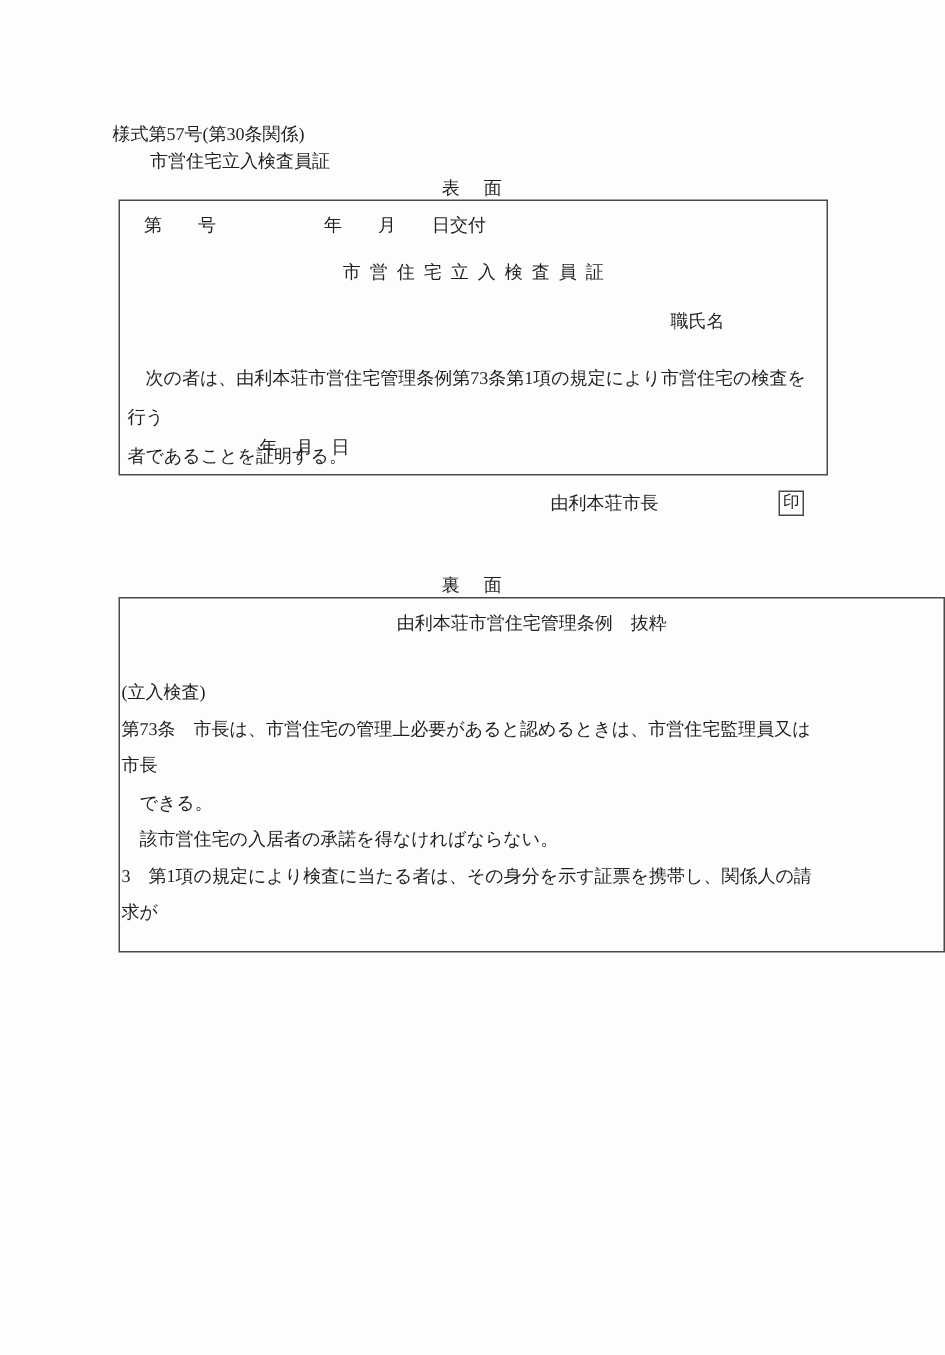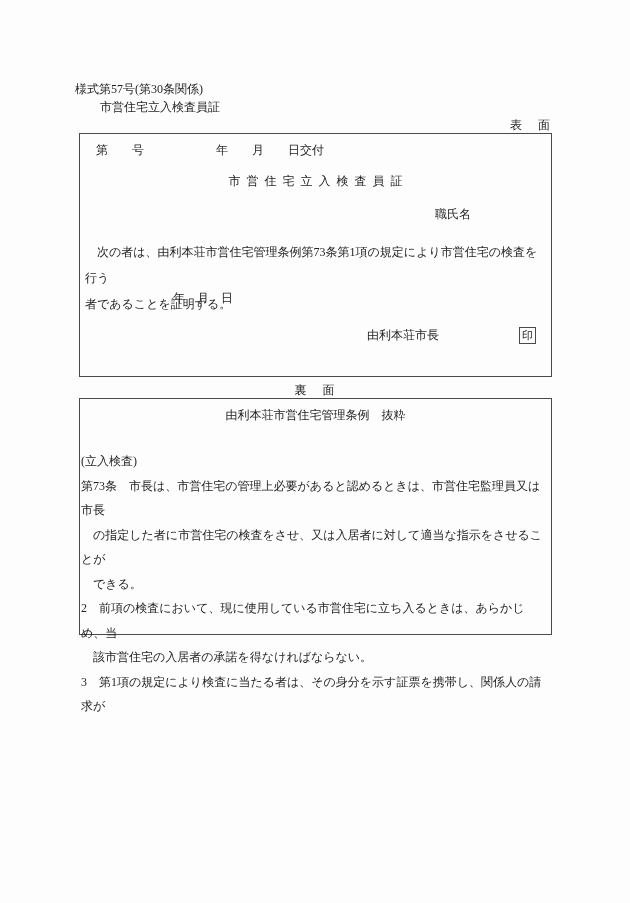--- a/index.html
+++ b/index.html
@@ -17,43 +17,43 @@
     border: 1px solid #4a4a4a;
     background: #fdfdfd;
   }
 
   
   .form-number  { left: 75px;  top: 81px;  }
   .form-title   { left: 100px; top: 99px;  }
 
   
   .side-label { left: 79px; width: 473px; text-align: center; letter-spacing: 2px; }
-  .front-label { top: 117px; text-align: right; }
+  .front-label { top: 117px; }
   .back-label  { top: 382px; font-family: Liberation Mono, monospace; }
 
   
-  .front-box { left: 79px; top: 133px; width: 473px; height: 244px; }
+  .front-box { left: 79px; top: 133px; width: 473px; height: 184px; }
   .front-box .row1       { left: 16px; top: 8px; }
   .front-box .cert-title { left: 0; top: 39px; width: 100%; text-align: center; letter-spacing: 6px; padding-left: 6px; }
-  .front-box .name-label { top: 72px; right: 80px; }
+  .front-box .name-label { top: 72px; right: 68px; }
   .front-box .body-para  { left: 5px; top: 105px; width: 462px; line-height: 26px; }
   .front-box .date-line  { left: 93px; top: 156px; }
   .front-box .issuer-row {
     top: 193px; right: 15px;
     display: flex; align-items: flex-end; gap: 80px;
   }
   .seal {
     display: inline-flex; align-items: center; justify-content: center;
     width: 17px; height: 17px;
     border: 1px solid #4a4a4a;
     font-size: 11px; line-height: 15px;
   }
 
   
-  .back-box { left: 79px; top: 398px; width: 473px; height: 237px; }
+  .back-box { left: 79px; top: 398px; width: 551px; height: 237px; }
   .back-box .back-title {
     left: 0; top: 8px; width: 100%; text-align: center;
   }
   .back-box .back-content {
     left: 1px; top: 50px; width: 462px;
     line-height: 24.5px;
   }
 </style>
 </head>
 <body>
@@ -80,21 +80,19 @@
     </div>
   </div>
 
   <div class="abs side-label back-label">裏　面</div>
 
   <div class="abs box back-box">
     <div class="abs back-title">由利本荘市営住宅管理条例　抜粋</div>
     <div class="abs back-content">
       <div>(立入検査)</div>
       <div>第73条　市長は、市営住宅の管理上必要があると認めるときは、市営住宅監理員又は市長</div>
-      <div>　の指定した者に市営住宅の検査をさせ、又は入居者に対して適当な指示をさせることが</div>
       <div>　できる。</div>
-      <div>2　前項の検査において、現に使用している市営住宅に立ち入るときは、あらかじめ、当</div>
       <div>　該市営住宅の入居者の承諾を得なければならない。</div>
       <div>3　第1項の規定により検査に当たる者は、その身分を示す証票を携帯し、関係人の請求が</div>
     </div>
   </div>
 
 </div>
 
 </body></html>

